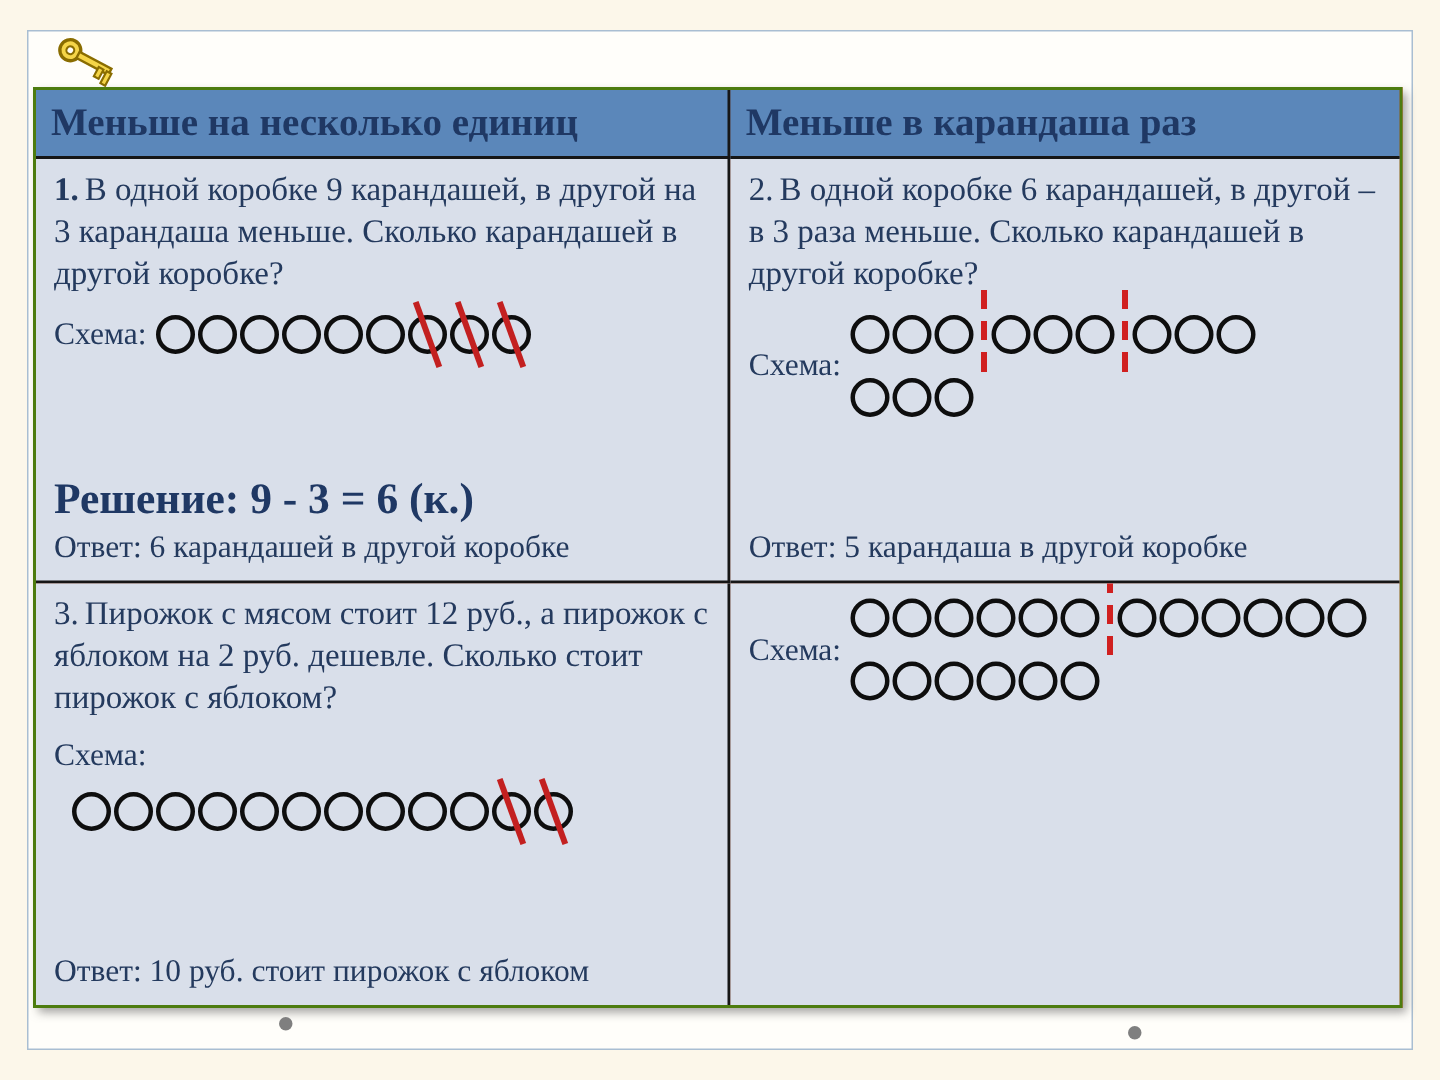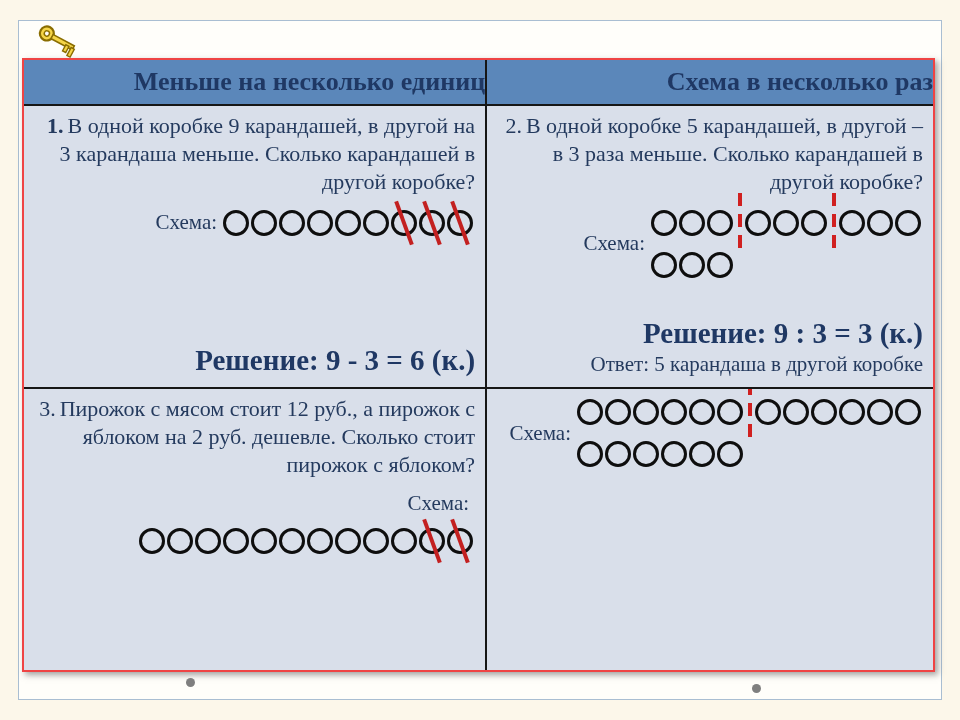--- a/index.html
+++ b/index.html
@@ -2,21 +2,21 @@
 <html><head>
 <meta charset="utf-8">
 <style>
   html,body{margin:0;padding:0;}
   body{font-family:"Liberation Serif","DejaVu Serif",serif;}
   .canvas{position:relative;width:960px;height:720px;background:#fcf7ea;overflow:hidden;}
   .slide{position:absolute;left:18px;top:20px;right:18px;bottom:20px;background:#fffefa;border:1px solid #a9bed2;}
   .key-wrap{position:absolute;left:14px;top:2px;width:52px;height:40px;}
   .table{position:absolute;left:3px;top:37px;right:6px;bottom:27px;display:grid;
          grid-template-columns:50.95% 49.05%;grid-template-rows:46px 283px auto;
-         border:2px solid #ef4444;background:#c2410c;box-shadow:3px 3px 6px rgba(90,90,90,.55);text-align:right;}
+         border:2px solid #4d7c0f;background:#c2410c;box-shadow:3px 3px 6px rgba(90,90,90,.55);}
   .hcell{background:#5b87ba;color:#1f3864;font-weight:bold;font-size:26px;line-height:44px;
          padding:0 0 0 10px;white-space:nowrap;overflow:hidden;}
   .bleft{border-right:2px solid #161616;}
   .bbottom{border-bottom:2px solid #161616;}
   .cell{background:#d9dfea;color:#243a5e;padding:6px 10px 10px 12px;display:flex;flex-direction:column;overflow:hidden;}
   .ptext{margin:0;font-size:22px;line-height:1.27;}
   .num{margin-right:4px;}
   .schema{margin-top:12px;}
   .tight .schema{margin-top:2px;}
   .schema-label{font-size:21px;vertical-align:middle;margin-right:6px;}
@@ -52,65 +52,65 @@
           <rect x="18" y="12" width="24" height="4.6" fill="#f5d548" stroke="#8a6d00" stroke-width="1.6"></rect>
           <rect x="34" y="15" width="3.6" height="7" fill="#f5d548" stroke="#8a6d00" stroke-width="1.4"></rect>
           <rect x="40" y="15" width="3.6" height="9" fill="#f5d548" stroke="#8a6d00" stroke-width="1.4"></rect>
         </g>
       </svg>
     </div>
 
     <div class="table">
 
       <div class="hcell bleft bbottom">Меньше на несколько единиц</div>
-      <div class="hcell bbottom">Схема в несколько  раз</div>
+      <div class="hcell bbottom">Меньше в карандаша  раз</div>
 
       <div class="cell bleft bbottom">
         <p class="ptext"><b class="num">1.</b><span>В одной коробке 9 карандашей, в другой  на 3 карандаша меньше. Сколько карандашей в другой  коробке?</span></p>
         <div class="schema">
           <span class="schema-label">Схема:</span><span class="schema-rows"><div class="schema-row">
                 <span class="circle"></span>
                 <span class="circle"></span>
                 <span class="circle"></span>
                 <span class="circle"></span>
                 <span class="circle"></span>
                 <span class="circle"></span>
                 <span class="circle crossed"></span>
                 <span class="circle crossed"></span>
                 <span class="circle crossed"></span>
               </div></span>
         </div>
         <div class="solution-block">
           <div class="solution">Решение: 9 - 3 = 6 (к.)</div>
+          <div class="answer">Ответ: 6 карандашей в другой  коробке</div>
         </div>
       </div>
 
       <div class="cell bbottom">
-        <p class="ptext"><span class="num">2.</span><span>В одной коробке 5 карандашей, в другой – в  3 раза меньше. Сколько карандашей в другой  коробке?</span></p>
+        <p class="ptext"><span class="num">2.</span><span>В одной коробке 6 карандашей, в другой – в  3 раза меньше. Сколько карандашей в другой  коробке?</span></p>
         <div class="schema">
           <span class="schema-label">Схема:</span><span class="schema-rows"><div class="schema-row">
                 <span class="circle"></span>
                 <span class="circle"></span>
                 <span class="circle"></span>
                 <span class="divider"></span>
                 <span class="circle"></span>
                 <span class="circle"></span>
                 <span class="circle"></span>
                 <span class="divider"></span>
                 <span class="circle"></span>
                 <span class="circle"></span>
                 <span class="circle"></span>
               </div><div class="schema-row">
                 <span class="circle"></span>
                 <span class="circle"></span>
                 <span class="circle"></span>
               </div></span>
         </div>
         <div class="solution-block">
-          <div class="solution">Решение: 9 : 3 = 3 (к.)</div>
           <div class="answer">Ответ:  5 карандаша в другой  коробке</div>
         </div>
       </div>
 
       <div class="cell bleft">
         <p class="ptext"><span class="num">3.</span><span>Пирожок с мясом стоит 12 руб.,  а пирожок с яблоком   на 2 руб.  дешевле. Сколько стоит пирожок  с яблоком?</span></p>
         <div class="schema blocklabel">
           <span class="schema-label">Схема:</span><span class="schema-rows"><div class="schema-row">
                 <span class="circle"></span>
                 <span class="circle"></span>
@@ -120,20 +120,21 @@
                 <span class="circle"></span>
                 <span class="circle"></span>
                 <span class="circle"></span>
                 <span class="circle"></span>
                 <span class="circle"></span>
                 <span class="circle crossed"></span>
                 <span class="circle crossed"></span>
               </div></span>
         </div>
         <div class="solution-block">
+          <div class="answer">Ответ: 10 руб.  стоит пирожок  с яблоком</div>
         </div>
       </div>
 
       <div class="cell tight">
         <div class="schema">
           <span class="schema-label">Схема:</span><span class="schema-rows"><div class="schema-row">
                 <span class="circle"></span>
                 <span class="circle"></span>
                 <span class="circle"></span>
                 <span class="circle"></span>

